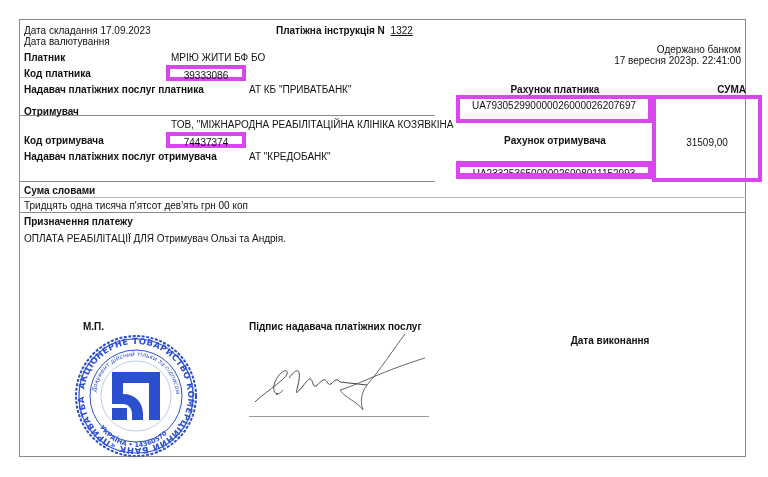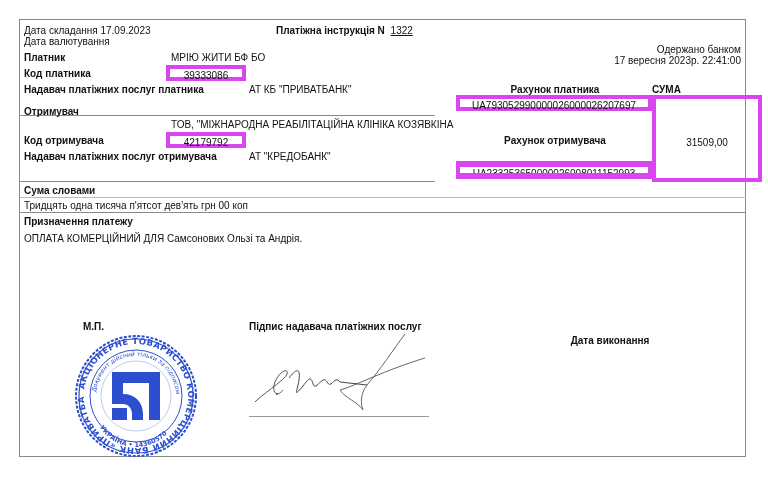--- a/index.html
+++ b/index.html
@@ -38,49 +38,49 @@
 <div class="abs b" style="left:24px;top:52px;">Платник</div>
 <div class="abs" style="left:171px;top:52px;">МРІЮ ЖИТИ БФ БО</div>
 
 <div class="abs b" style="left:24px;top:68px;">Код платника</div>
 <div class="box" style="left:166px;top:65px;width:80px;height:16px;">39333086</div>
 
 <div class="abs b" style="left:24px;top:84px;">Надавач платіжних послуг платника</div>
 <div class="abs" style="left:249px;top:84px;">АТ КБ "ПРИВАТБАНК"</div>
 
 <div class="abs b" style="left:458px;top:84px;width:194px;text-align:center;">Рахунок платника</div>
-<div class="box" style="left:456px;top:95px;width:196px;height:16px;">UA793052990000026000026207697</div>
+<div class="box" style="left:456px;top:95px;width:196px;height:28px;">UA793052990000026000026207697</div>
 
-<div class="abs b" style="left:652px;top:84px;width:94px;text-align:left;">СУМА</div>
+<div class="abs b" style="left:652px;top:84px;width:94px;text-align:right;">СУМА</div>
 <div class="box" style="left:652px;top:95px;width:110px;height:87px;line-height:87px;">31509,00</div>
 
 <div class="hline" style="left:20px;top:115px;width:415px;"></div>
 
 <div class="abs b" style="left:24px;top:106px;">Отримувач</div>
 <div class="abs" style="left:171px;top:119px;">ТОВ, "МІЖНАРОДНА РЕАБІЛІТАЦІЙНА КЛІНІКА КОЗЯВКІНА</div>
 
 <div class="abs b" style="left:24px;top:135px;">Код отримувача</div>
-<div class="box" style="left:166px;top:132px;width:80px;height:16px;">42179792</div>
+<div class="box" style="left:166px;top:132px;width:80px;height:16px;">74437374</div>
 
 <div class="abs b" style="left:24px;top:151px;">Надавач платіжних послуг отримувача</div>
 <div class="abs" style="left:249px;top:151px;">АТ "КРЕДОБАНК"</div>
 
 <div class="abs b" style="left:458px;top:135px;width:194px;text-align:center;">Рахунок отримувача</div>
 <div class="box" style="left:456px;top:146px;width:196px;height:16px;margin-top:17px;">UA233253650000026008011152993</div>
 <div class="box" style="left:456px;top:161px;width:196px;height:16px;"></div>
 
 <div class="hline" style="left:20px;top:181px;width:415px;"></div>
 
 <div class="abs b" style="left:24px;top:185px;">Сума словами</div>
 <div class="hline" style="left:20px;top:197px;width:726px;border-top-color:#bbb;"></div>
 <div class="abs" style="left:24px;top:200px;">Тридцять одна тисяча п'ятсот дев'ять грн 00 коп</div>
 <div class="hline" style="left:20px;top:212px;width:726px;"></div>
 
 <div class="abs b" style="left:24px;top:216px;">Призначення платежу</div>
-<div class="abs" style="left:24px;top:233px;">ОПЛАТА КОМЕРЦІЙНИЙ ДЛЯ Самсонових Ользі та Андрія.</div>
+<div class="abs" style="left:24px;top:233px;">ОПЛАТА РЕАБІЛІТАЦІЇ ДЛЯ Отримувач Ользі та Андрія.</div>
 
 <div class="abs b" style="left:83px;top:321px;">М.П.</div>
 <div class="abs b" style="left:249px;top:321px;">Підпис надавача платіжних послуг</div>
 
 <div class="abs b" style="left:540px;top:335px;width:140px;text-align:center;">
   <div>Дата виконання</div>
 </div>
 
 <div class="abs" style="left:73px;top:334px;width:126px;height:124px;">
   <svg width="126" height="124" viewBox="0 0 126 124">

